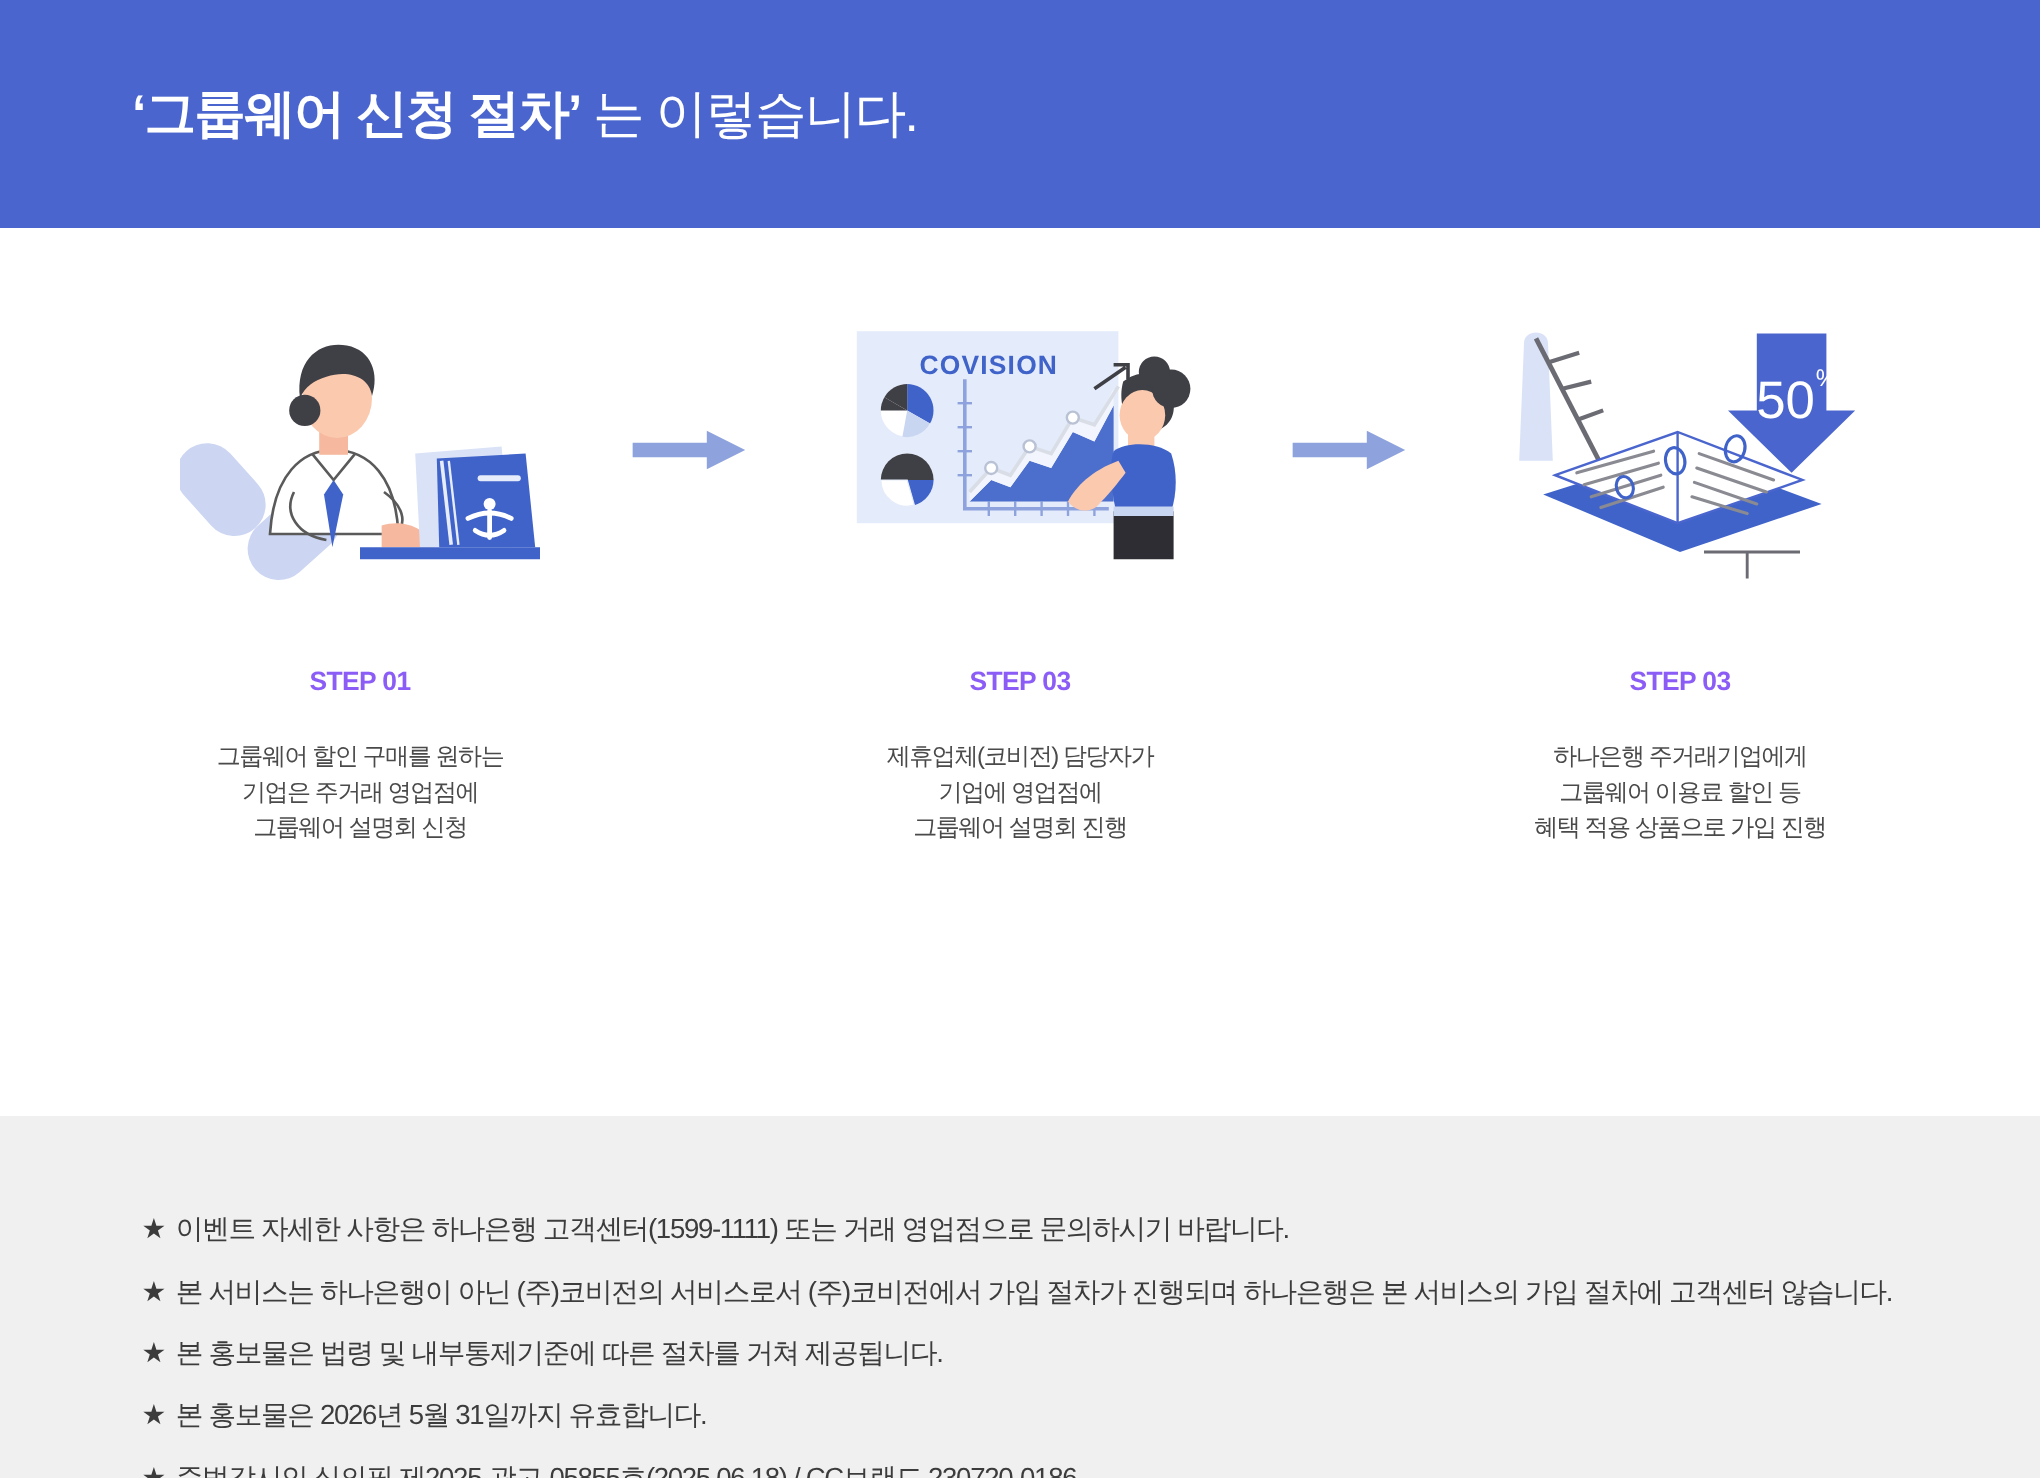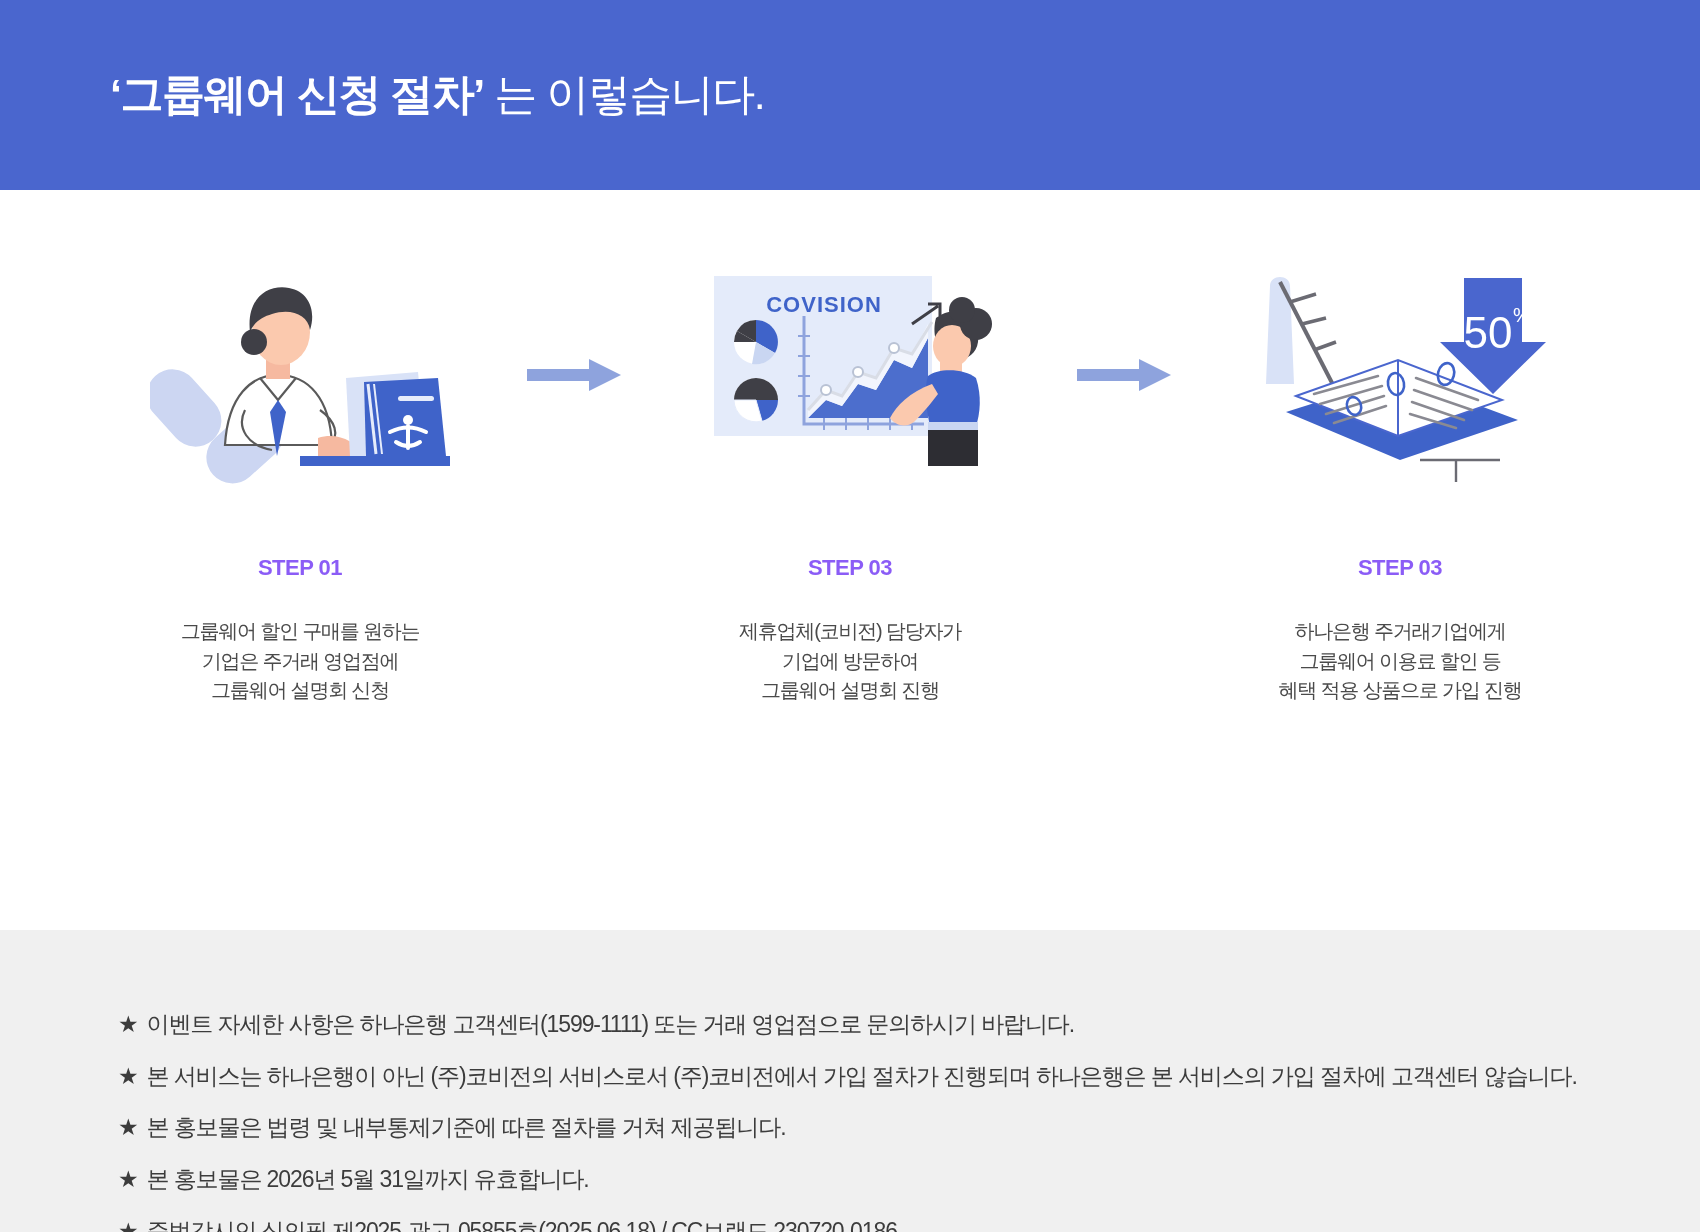--- a/index.html
+++ b/index.html
@@ -254,21 +254,21 @@
               <path d="M232 124 C210 132 196 146 190 158 C196 166 206 168 214 162 C224 152 232 142 238 134 Z" fill="#fbc9ae"></path>
 
               <circle cx="276" cy="64" r="16" fill="#3f3f46"></circle>
               <circle cx="262" cy="50" r="13" fill="#3f3f46"></circle>
             </g>
           </svg>
         </div>
         <div class="step-label">STEP 03</div>
         <div class="step-desc">
           <div>제휴업체(코비전) 담당자가</div>
-          <div>기업에 방문하여</div>
+          <div>기업에 영업점에</div>
           <div>그룹웨어 설명회 진행</div>
         </div>
       </div>
 
       <div class="arrow-wrap">
         <svg width="96" height="40" viewBox="0 0 96 40">
           <path d="M0 14 H62 V4 L94 20 L62 36 V26 H0 Z" fill="#8ea3dd"></path>
         </svg>
       </div>
 

